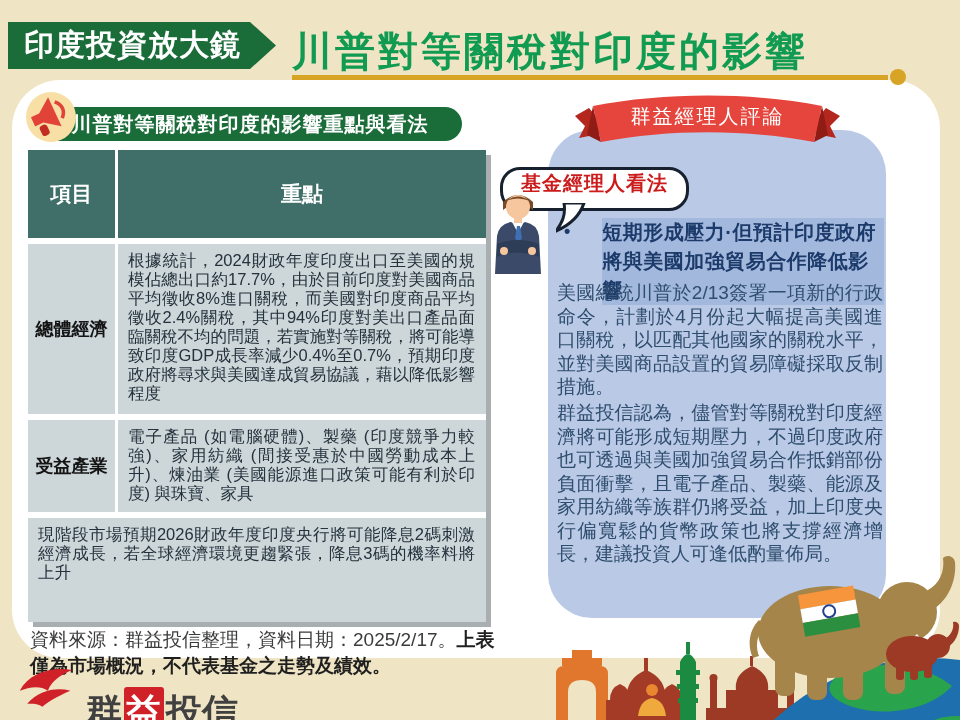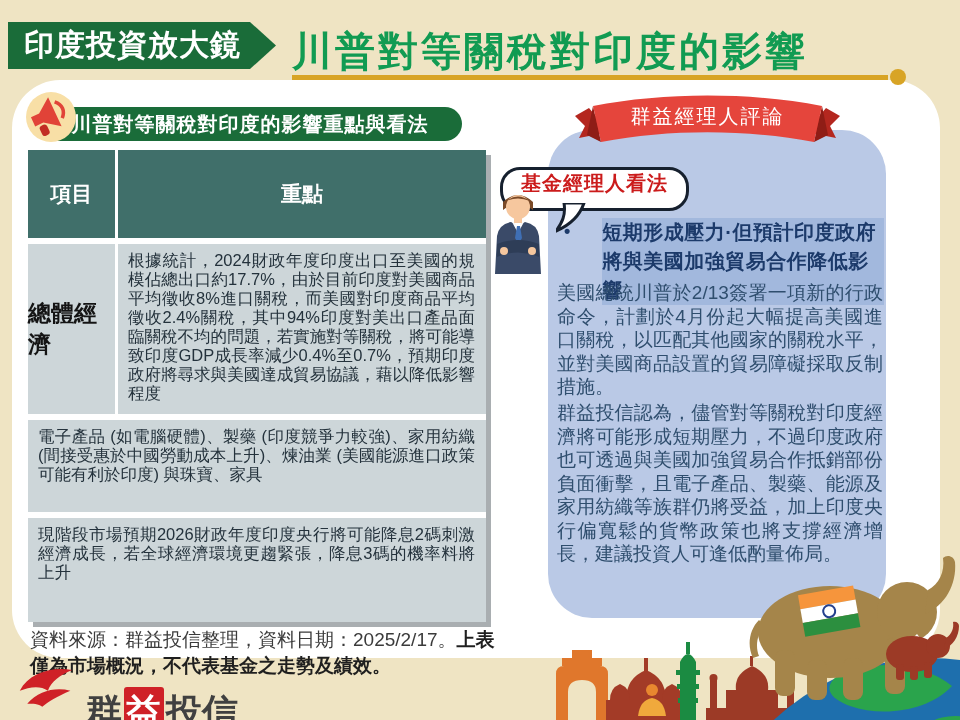--- a/index.html
+++ b/index.html
@@ -24,21 +24,21 @@
   .section-pill{
     left:38px;top:107px;width:424px;height:34px;background:#1a6c39;border-radius:17px;
     color:#fff;font-size:20px;font-weight:bold;display:flex;align-items:center;justify-content:center;
     letter-spacing:1px;z-index:3;
   }
   .table{left:28px;top:150px;width:458px;z-index:3;box-shadow:5px 5px 0 0 #a9aeb1;}
   .thead{display:flex;height:88px;background:#406f6a;color:#fff;font-weight:bold;font-size:21px;}
   .trow{display:flex;background:#cdd6d9;margin-top:6px;}
   .cell-label{width:90px;flex:0 0 90px;display:flex;align-items:center;justify-content:center;border-right:3px solid #fff;box-sizing:border-box;}
   .cell-content{flex:1;display:flex;align-items:center;justify-content:center;}
-  .trow .cell-label{font-size:23px;font-weight:bold;color:#141414;}
+  .trow .cell-label{font-size:18px;font-weight:bold;color:#141414;}
   .trow .cell-content{display:block;padding:7px 11px 5px 10px;font-size:16.5px;line-height:19px;color:#24323c;text-align:justify;box-sizing:border-box;}
   .source-note{left:30px;top:627px;width:466px;font-size:19px;line-height:1.35;color:#3b3b3b;z-index:3;}
   .source-note b{color:#1f1f1f;}
   
   .brand{left:16px;top:664px;display:flex;align-items:center;z-index:3;}
   .bird-wrap{display:flex;flex-direction:column;align-items:center;margin-right:10px;gap:45px;}
   .capital-caption{font-size:11px;font-weight:bold;color:#0c8a3e;letter-spacing:1px;margin-top:-4px;}
   .brand-name{font-size:36px;font-weight:bold;color:#404040;display:flex;align-items:center;}
   .brand-highlight{background:#cf2127;color:#fff;padding:1px 2px;margin:0 2px;border-radius:3px;}
   
@@ -92,20 +92,21 @@
 <div class="abs table">
   <div class="thead">
     <div class="cell-label">項目</div>
     <div class="cell-content">重點</div>
   </div>
   <div class="trow" style="height:170px">
     <div class="cell-label">總體經濟</div>
     <div class="cell-content">根據統計，2024財政年度印度出口至美國的規模佔總出口約17.7%，由於目前印度對美國商品平均徵收8%進口關稅，而美國對印度商品平均徵收2.4%關稅，其中94%印度對美出口產品面臨關稅不均的問題，若實施對等關稅，將可能導致印度GDP成長率減少0.4%至0.7%，預期印度政府將尋求與美國達成貿易協議，藉以降低影響程度</div>
   </div>
   <div class="trow" style="height:92px">
+    <div class="cell-label">受益產業</div>
     <div class="cell-content">電子產品 (如電腦硬體)、製藥 (印度競爭力較強)、家用紡織 (間接受惠於中國勞動成本上升)、煉油業 (美國能源進口政策可能有利於印度) 與珠寶、家具</div>
   </div>
   <div class="trow" style="height:104px">
     <div class="cell-content">現階段市場預期2026財政年度印度央行將可能降息2碼刺激經濟成長，若全球經濟環境更趨緊張，降息3碼的機率料將上升</div>
   </div>
 </div>
 
 <div class="abs source-note">
   <span>資料來源：群益投信整理，資料日期：2025/2/17。</span><b>上表僅為市場概況，不代表基金之走勢及績效。</b>
 </div>

